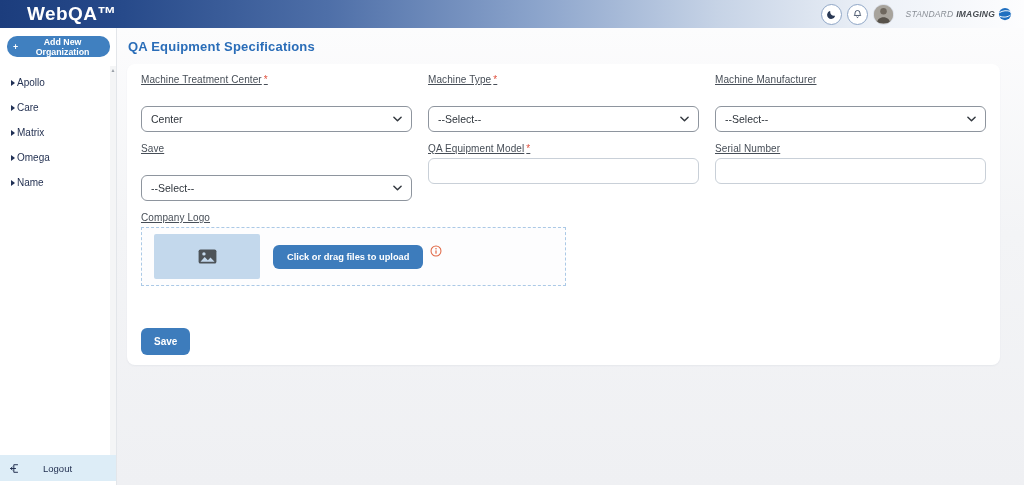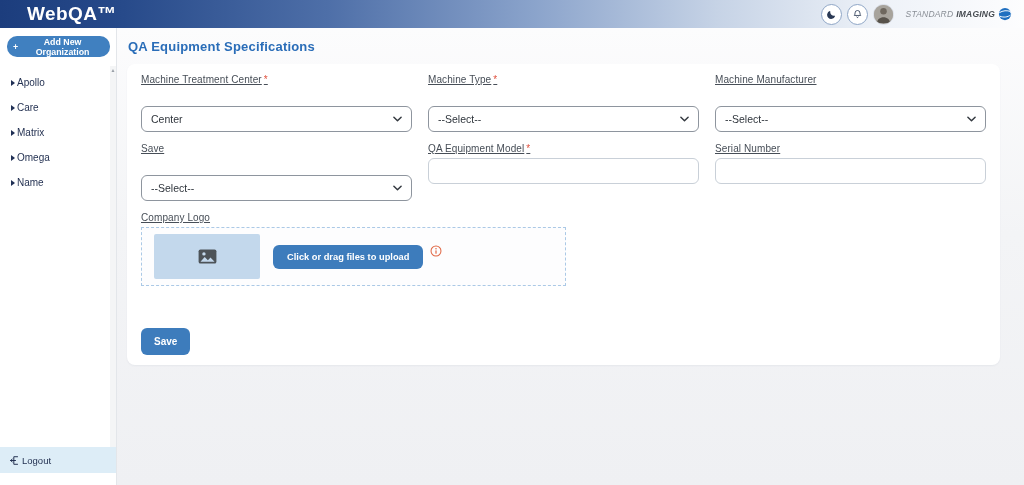--- a/index.html
+++ b/index.html
@@ -60,22 +60,22 @@
     border-top:3.5px solid transparent; border-bottom:3.5px solid transparent;
   }
   .sidebar-scroll {
     position:absolute; top:38px; right:0; width:6px; bottom:27px;
     background:#f4f5f6;
   }
   .sidebar-scroll .scroll-up {
     width:6px; height:8px; font-size:5px; color:#9aa0a8; text-align:center; line-height:8px;
   }
   .logout-bar {
-    position:absolute; left:0; right:0; bottom:12px; height:26px;
-    background:#ddedf7; display:flex; align-items:center; gap:2px;
+    position:absolute; left:0; right:0; bottom:4px; height:26px;
+    background:#ddedf7; display:flex; align-items:center; gap:23px;
     padding-left:9px; font-size:9.5px; color:#1f2d4e; cursor:pointer;
   }
 
   
   .main {
     flex:1; min-width:0;
     background:linear-gradient(180deg,#fcfcfd 0%,#f3f4f6 45%,#eff0f3 100%);
     padding:9px 24px 0 10px;
   }
   .page-title { color:#2a6db8; font-weight:bold; font-size:13px; margin:2px 0 10px 1px; letter-spacing:.2px; }

